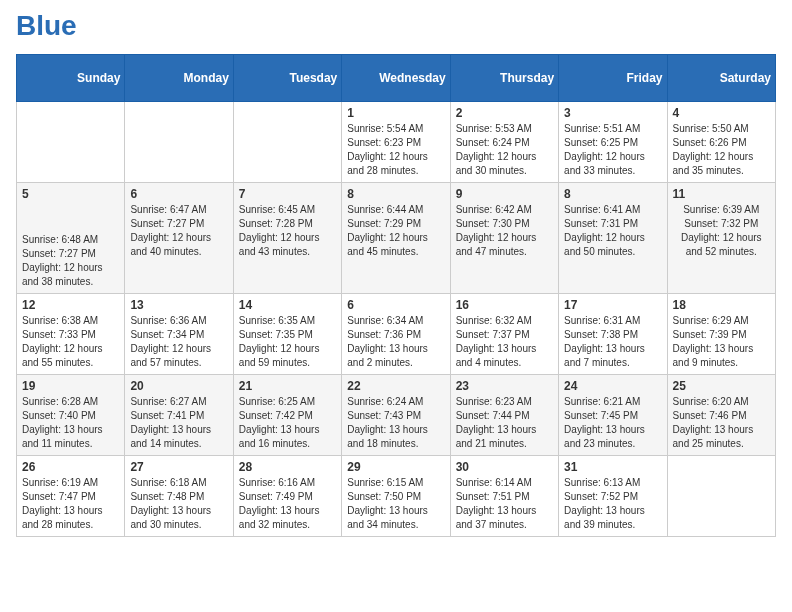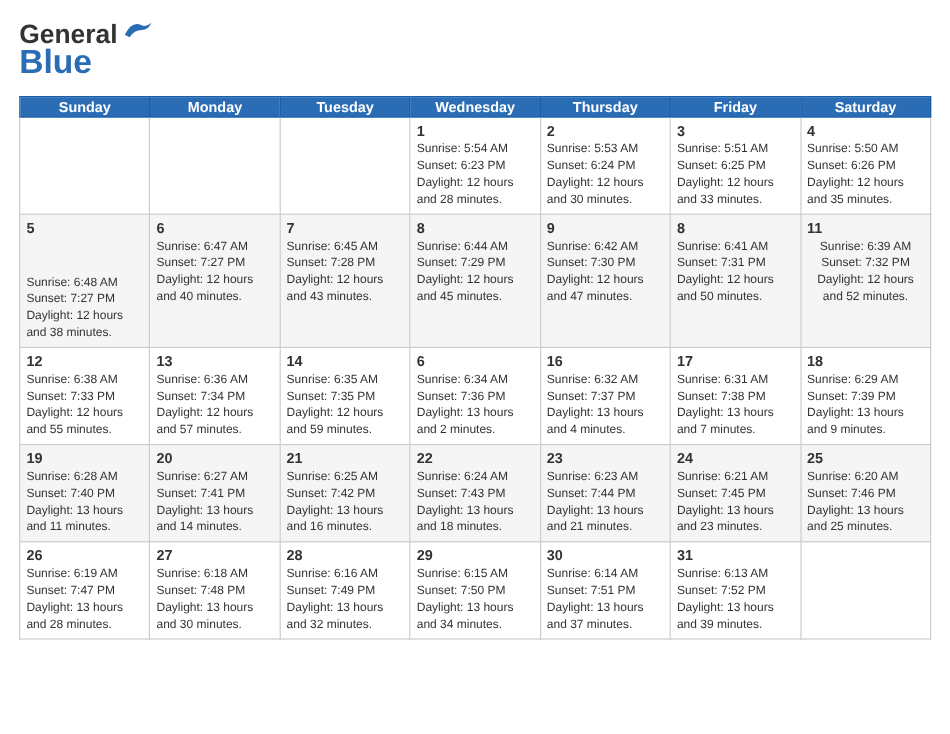--- a/index.html
+++ b/index.html
@@ -36,22 +36,22 @@
     }
     .calendar {
       width: 100%;
       border-collapse: collapse;
       border: 1px solid #ccc;
     }
     .calendar th {
       background-color: #2a6db5;
       color: #fff;
       font-size: 12px;
-      padding: 1px 4px;
-      text-align: center;
+      padding: 16px 4px;
+      text-align: right;
       border: 1px solid #1a5fa8;
       font-weight: bold;
     }
     .calendar td {
       vertical-align: top;
       border: 1px solid #ccc;
       padding: 4px 5px;
       width: 108px;
       min-height: 80px;
       font-size: 10px;
@@ -74,26 +74,20 @@
     }
     .empty-cell {
       background: #f9f9f9;
     }
   </style>
 </head>
 <body>
 
 <div class="header">
   <div class="logo">
-    <div style="display:flex;align-items:center;">
-      <span style="font-size:22px;font-weight:bold;color:#333;">General</span>
-      <svg width="28" height="20" viewBox="0 0 28 20" style="margin-left:2px;margin-top:-8px;">
-        <path d="M4,14 Q10,2 18,6 Q22,8 26,4 Q24,10 18,10 Q12,10 8,16 Z" fill="#2a6db5"></path>
-      </svg>
-    </div>
     <span style="font-size:28px;font-weight:bold;color:#2a6db5;margin-top:-6px;">Blue</span>
   </div>
   <div class="title-block">
     <div class="month-title"></div>
     <div class="subtitle"></div>
   </div>
 </div>
 
 <table class="calendar">
   <thead>

